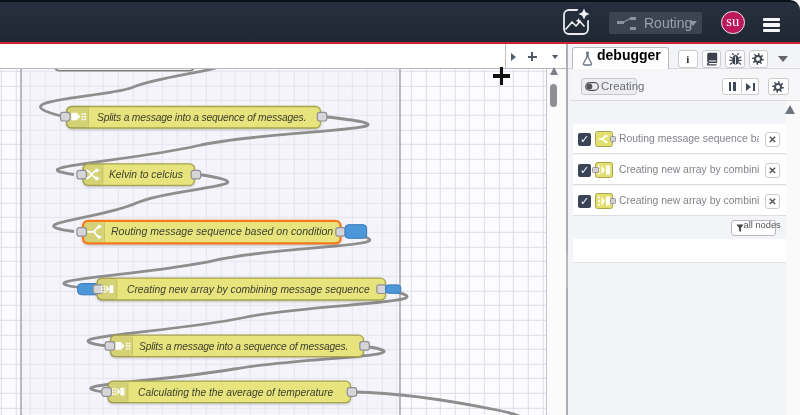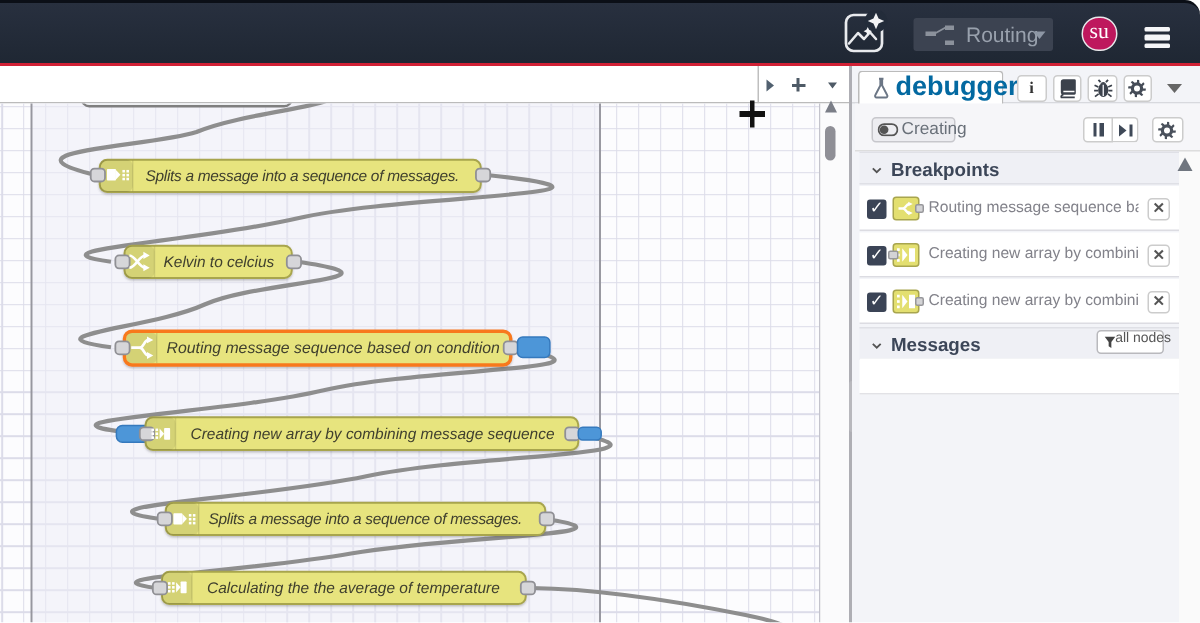--- a/index.html
+++ b/index.html
@@ -216,21 +216,21 @@
   <div class="abs" style="left:565.5px;top:254px;width:4px;height:34px;background:#b8b8bd;border-radius:2px"></div>
 
   <div class="abs" id="sidebar"></div>
   <div class="abs" style="left:568px;top:68px;width:232px;height:1px;background:#d8d9de"></div>
   <div class="abs" id="sbgutter"></div>
 
   <div class="abs" style="left:572px;top:47px;width:97px;height:23px;background:#fff;border:1px solid #bbb;border-bottom:none;border-radius:3px 3px 0 0"></div>
   <svg class="abs" style="left:581px;top:51px" width="13" height="15" viewBox="0 0 13 15">
     <path d="M5 1.5 L8 1.5 M5.9 2 L5.9 6 L2.5 12.5 A1 1 0 0 0 3.4 14 L9.6 14 A1 1 0 0 0 10.5 12.5 L7.1 6 L7.1 2" fill="none" stroke="#6b7685" stroke-width="1.3"></path>
   </svg>
-  <div class="abs" style="left:597px;top:47px;font-size:18px;font-weight:bold;color:#0369a1">debugger</div>
+  <div class="abs" style="left:597px;top:47px;font-size:14px;font-weight:bold;color:#000000">debugger</div>
   <div class="abs sbtn" style="left:678px;top:49.5px;width:19.5px;height:18.5px;color:#333;text-align:center;font-size:11px;font-weight:bold;font-family:'Liberation Serif',serif;line-height:17px">i</div>
   <div class="abs sbtn" style="left:701.5px;top:49.5px;width:19.5px;height:18.5px"></div>
   <svg class="abs" style="left:704.5px;top:51.5px" width="14" height="14" viewBox="0 0 14 14">
       <path d="M4 0.8 L11.3 0.8 A0.9 0.9 0 0 1 12.2 1.7 L12.2 10.2 A0.9 0.9 0 0 1 11.3 11.1 L4 11.1 A1.8 1.8 0 0 1 2.2 9.3 L2.2 2.6 A1.8 1.8 0 0 1 4 0.8 Z" fill="#3c424c"></path>
       <path d="M3.9 9 L11.3 9" stroke="#fff" stroke-width="1" fill="none"></path>
       <path d="M4 11.1 C3 11.1 2.2 12 2.6 12.9 L11.5 12.9" stroke="#3c424c" stroke-width="1.2" fill="none"></path>
     </svg>
   <div class="abs sbtn" style="left:725px;top:49.5px;width:19.5px;height:18.5px"></div>
   <svg class="abs" style="left:728.5px;top:51.5px" width="13" height="14" viewBox="0 0 13 14">
       <ellipse cx="6.5" cy="8" rx="3.4" ry="4.6" fill="#3c424c"></ellipse>
@@ -255,26 +255,20 @@
   <div class="abs" style="left:728.5px;top:82px;width:2.6px;height:9px;background:#3f4958"></div>
   <div class="abs" style="left:733px;top:82px;width:2.6px;height:9px;background:#3f4958"></div>
   <div class="abs sbtn" style="left:741.5px;top:78px;width:17.5px;height:17px;border-radius:0 3px 3px 0;border-left:none"></div>
   <div class="abs" style="left:746px;top:82.5px;width:0;height:0;border-top:4px solid transparent;border-bottom:4px solid transparent;border-left:5.5px solid #3f4958"></div>
   <div class="abs" style="left:752.5px;top:82.5px;width:2.2px;height:8px;background:#3f4958"></div>
   <div class="abs sbtn" style="left:767.5px;top:78px;width:21px;height:17px"></div>
   <svg class="abs" style="left:772px;top:80.5px" width="12" height="12" viewBox="0 0 12 12">
       <path d="M11.90 6.00 L11.86 6.72 L11.73 7.42 L9.79 7.57 L9.41 8.28 L8.90 8.90 L10.17 10.17 L9.63 10.65 L9.04 11.05 L7.57 9.79 L6.80 10.02 L6.00 10.10 L6.00 11.90 L5.28 11.86 L4.58 11.73 L4.43 9.79 L3.72 9.41 L3.10 8.90 L1.83 10.17 L1.35 9.63 L0.95 9.04 L2.21 7.57 L1.98 6.80 L1.90 6.00 L0.10 6.00 L0.14 5.28 L0.27 4.58 L2.21 4.43 L2.59 3.72 L3.10 3.10 L1.83 1.83 L2.37 1.35 L2.96 0.95 L4.43 2.21 L5.20 1.98 L6.00 1.90 L6.00 0.10 L6.72 0.14 L7.42 0.27 L7.57 2.21 L8.28 2.59 L8.90 3.10 L10.17 1.83 L10.65 2.37 L11.05 2.96 L9.79 4.43 L10.02 5.20 L10.10 6.00 Z M8.00 6.00 A2.0 2.0 0 1 0 4.00 6.00 A2.0 2.0 0 1 0 8.00 6.00 Z" fill="#4a515c" fill-rule="evenodd"></path>
     </svg>
 
-  <div class="abs sechead" style="top:101px;height:22px">
-    <svg class="chev" viewBox="0 0 8 8">
-        <path d="M1 2.5 L4 5.5 L7 2.5" fill="none" stroke="#555" stroke-width="1.4"></path>
-      </svg>
-    <div class="txt">Breakpoints</div>
-  </div>
   <div class="abs" style="left:785px;top:105px;width:0;height:0;border-left:5px solid transparent;border-right:5px solid transparent;border-bottom:9px solid #70767f"></div>
   <div class="abs row" style="top:124px">
     <div class="cbx">✓</div>
     <div class="mini">
         <svg style="position:absolute;left:2px;top:1px" width="12" height="12" viewBox="0 0 12 12">
           <path d="M1 6 L4 6 M4 6 C6 6 6 3 8 3 M4 6 C6 6 6 9 8 9" fill="none" stroke="#fff" stroke-width="1.6"></path>
           <path d="M7.5 1.5 L10.5 3 L7.5 4.5 Z M7.5 7.5 L10.5 9 L7.5 10.5 Z" fill="#fff"></path>
         </svg>
         <div class="mport" style="right:-4px"></div>
       </div>
@@ -305,25 +299,19 @@
           <rect x="0" y="7.7" width="1.8" height="1.8" fill="#fff"></rect>
           <path d="M3.5 0.5 L7 5 L3.5 9.5 Z" fill="#fff"></path>
           <rect x="8" y="0.5" width="4" height="9" fill="#fff"></rect>
         </svg>
         <div class="mport" style="right:-4px"></div>
       </div>
     <div class="rowtxt">Creating new array by combinin</div>
     <div class="xbtn">✕</div>
   </div>
 
-  <div class="abs sechead" style="top:217.5px;height:22px">
-    <svg class="chev" viewBox="0 0 8 8">
-        <path d="M1 2.5 L4 5.5 L7 2.5" fill="none" stroke="#555" stroke-width="1.4"></path>
-      </svg>
-    <div class="txt">Messages</div>
-  </div>
   <div class="abs" style="left:731px;top:219.7px;width:44.5px;height:16.5px;background:#fff;border:1px solid #b9b9bd;border-radius:3px"></div>
   <svg class="abs" style="left:735.5px;top:223.5px" width="8" height="9" viewBox="0 0 8 9">
       <path d="M0.5 0.5 L7.5 0.5 L4.9 4 L4.9 8 L3.1 6.8 L3.1 4 Z" fill="#444"></path>
     </svg>
   <div class="abs" style="left:743.5px;top:220px;font-size:9.3px;color:#555">all nodes</div>
   <div class="abs" style="left:573px;top:239px;width:213px;height:24px;background:#fff;border-bottom:1px solid #e2e2e6"></div>
 </div>
 
 </body></html>

